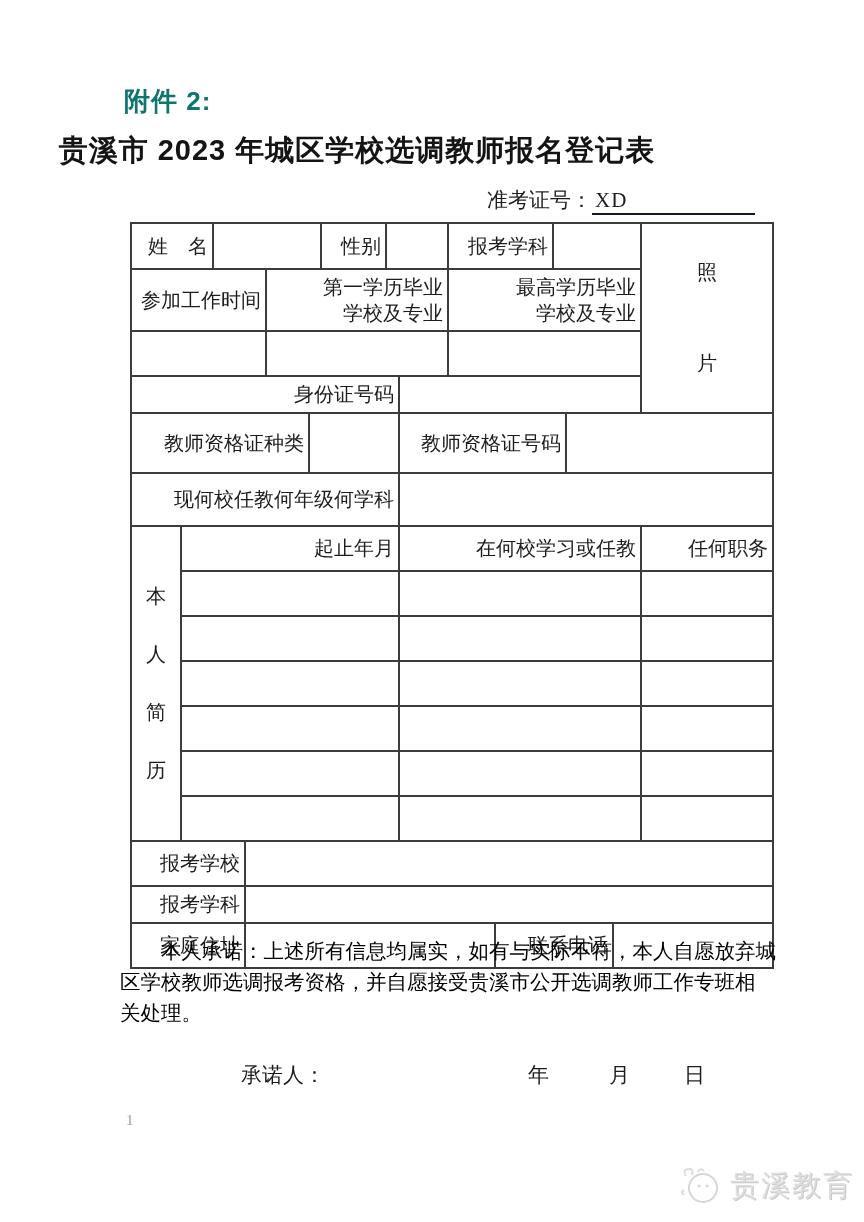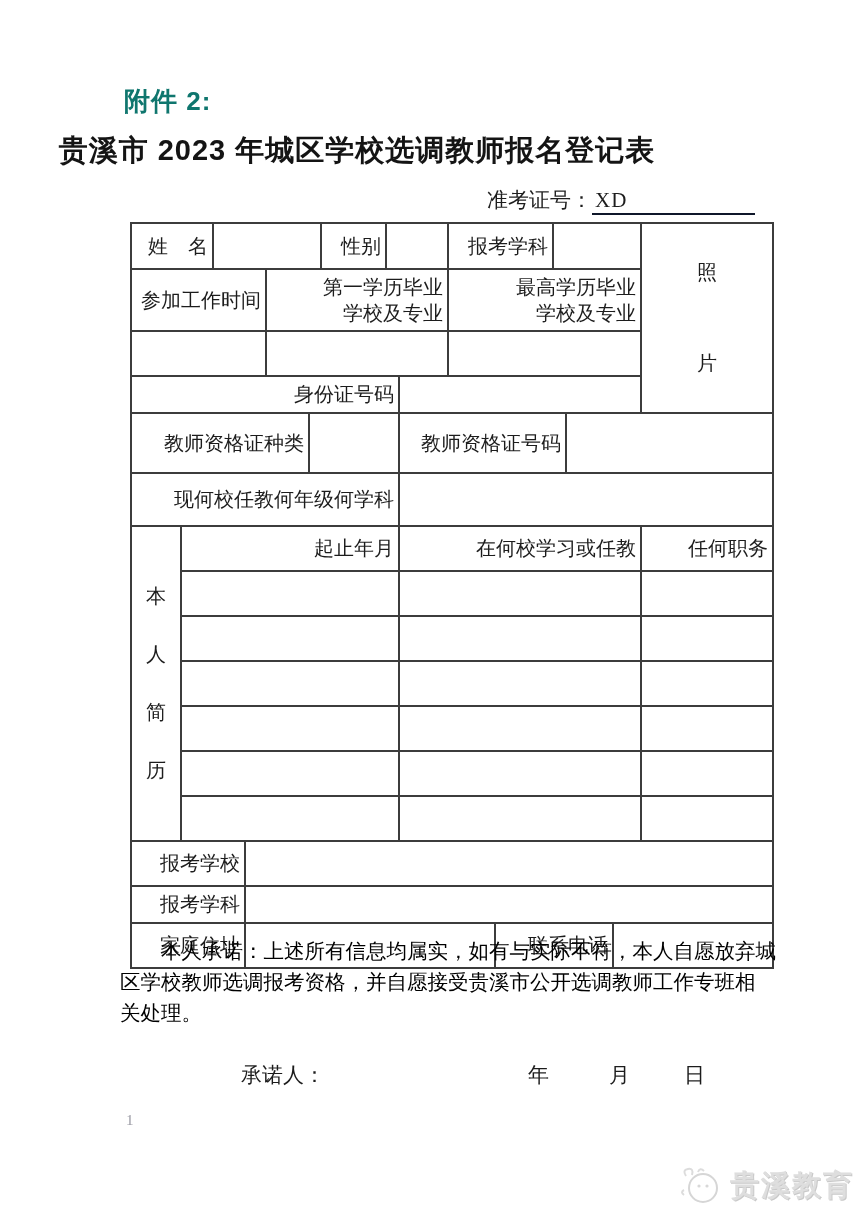--- a/index.html
+++ b/index.html
@@ -51,21 +51,21 @@
   .pledger-label { left:241px; }
   .date-year  { left:528px; }
   .date-month { left:609px; }
   .date-day   { left:684px; }
   .page-num { position:absolute; left:126px; top:1112px; font-size:15px; color:#9a9aa4; }
   .watermark {
     position:absolute; right:10px; top:1162px; display:flex; align-items:center; gap:8px;
   }
   .watermark-text {
     font-family:"Liberation Sans","DejaVu Sans",sans-serif;
-    font-size:29px; font-weight:700; color:#dedede;
+    font-size:29px; font-weight:400; color:#dedede;
     text-shadow:1px 1px 0 #c9c9c9; letter-spacing:2px;
   }
 </style>
 </head>
 <body>
 
 <div class="page">
 
   <div class="attachment">附件 2:</div>
 

